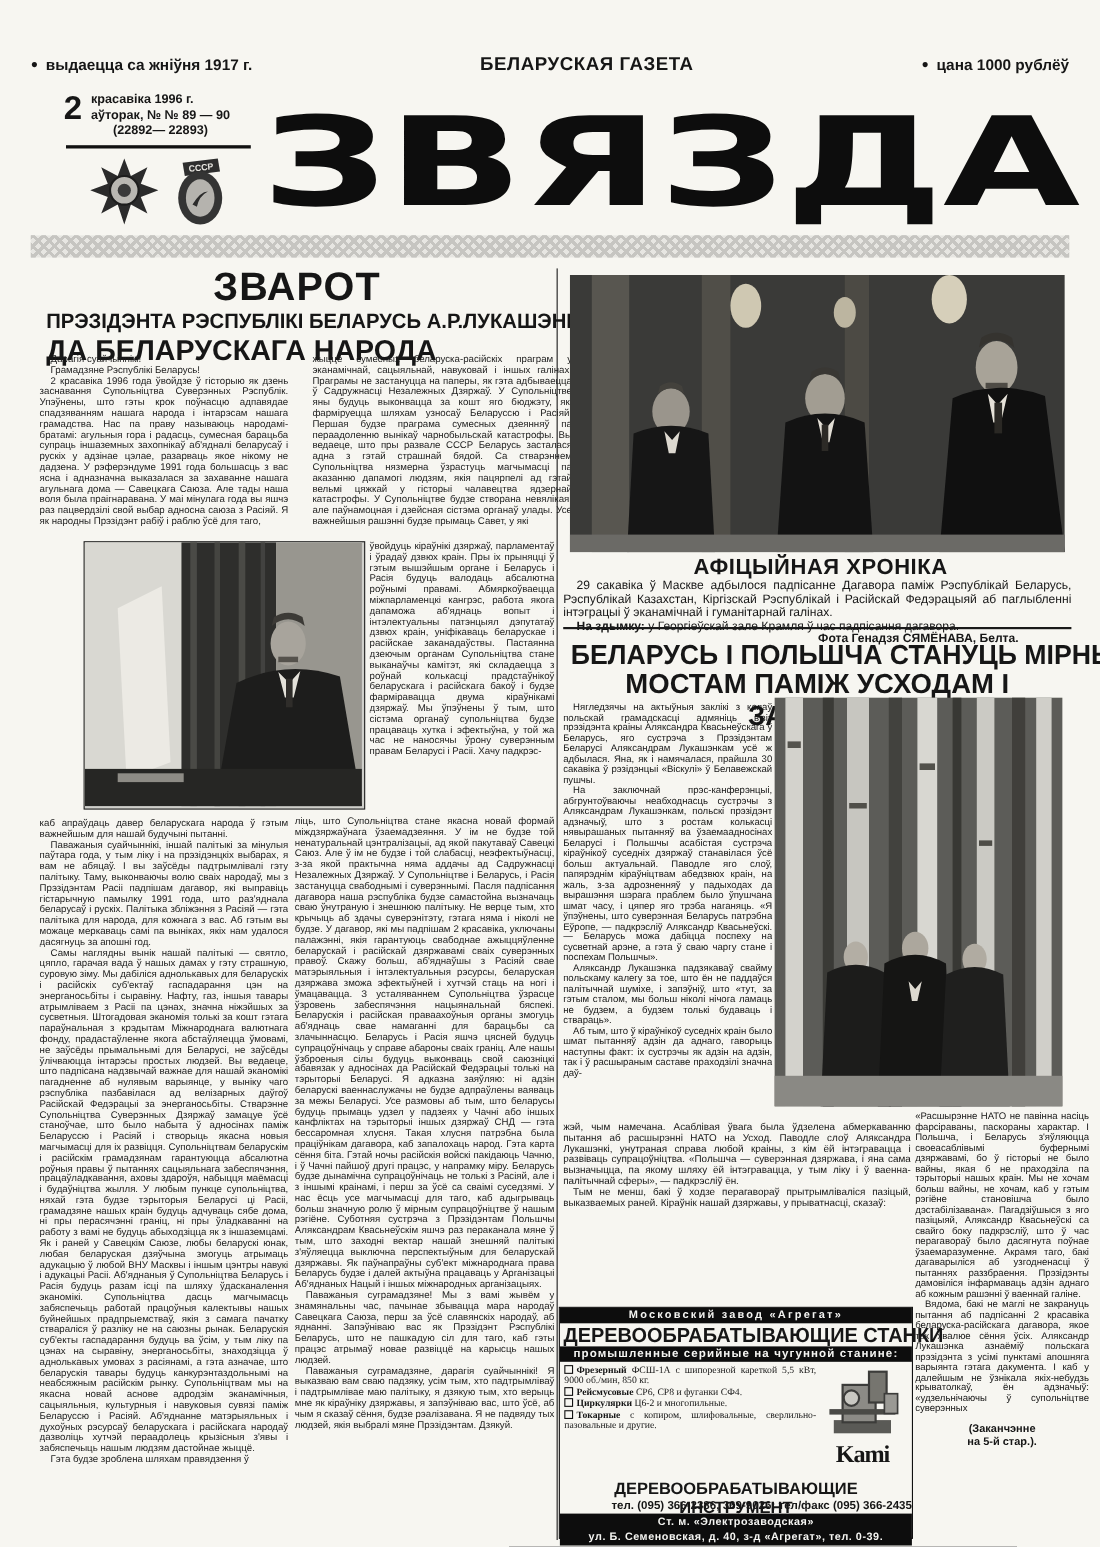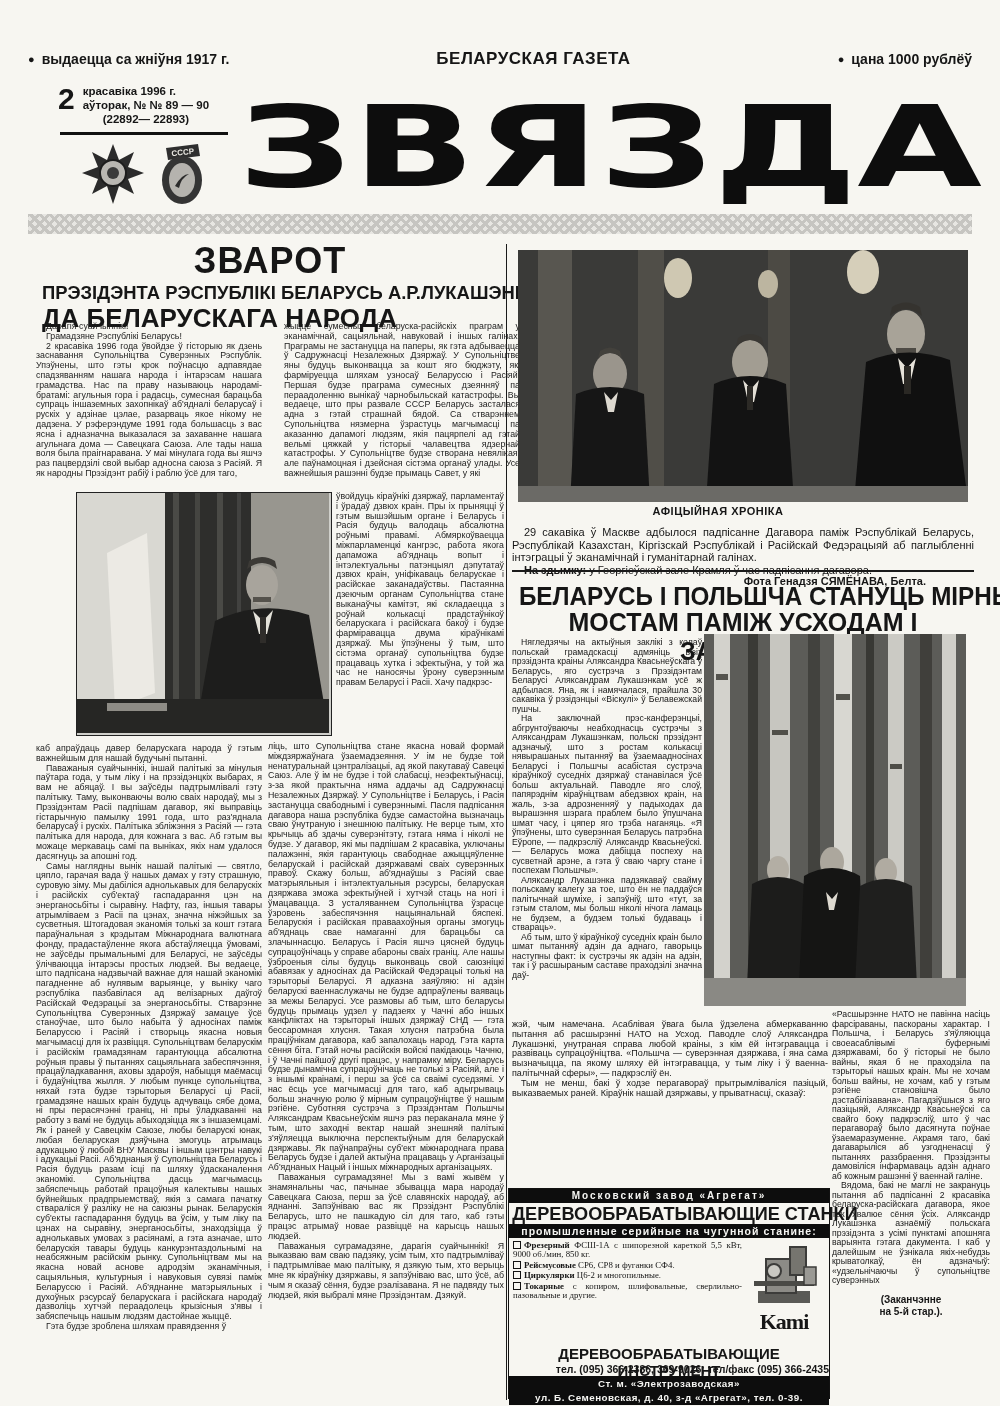--- a/index.html
+++ b/index.html
@@ -40,21 +40,21 @@
   .bt p.noind{text-indent:0;}
   .btp{font-size:8.7px;line-height:9.5px;}
   .btp p{margin:0;text-indent:9px;}
   .btp p.noind{text-indent:0;}
 
   
   .photo{display:block;}
   #photo2-box{border:1px solid #222;background:#cfcfca;}
 
   
-  #chron-h{left:490px;top:505px;width:456px;text-align:center;font-size:11px;font-weight:bold;letter-spacing:.5px;}
+  #chron-h{left:518px;top:505px;width:456px;text-align:center;font-size:20px;font-weight:bold;letter-spacing:.5px;}
   #chron-b{left:512px;top:526px;width:462px;font-size:11px;line-height:12.6px;text-align:justify;}
   #chron-b p{margin:0;text-indent:12px;}
   #chron-credit{left:512px;top:575px;width:462px;text-align:right;padding-right:48px;box-sizing:border-box;font-size:11px;font-weight:bold;}
 
   
   #pl-h1{left:512px;top:582px;width:462px;text-align:center;font-size:25px;font-weight:bold;white-space:nowrap;transform:scaleX(.97);transform-origin:center;}
   #pl-h2{left:512px;top:608px;width:462px;text-align:center;font-size:25px;font-weight:bold;}
 
   .pl-cont{text-align:center;font-weight:bold;font-size:10px;line-height:12px;margin-top:8px;}
 

